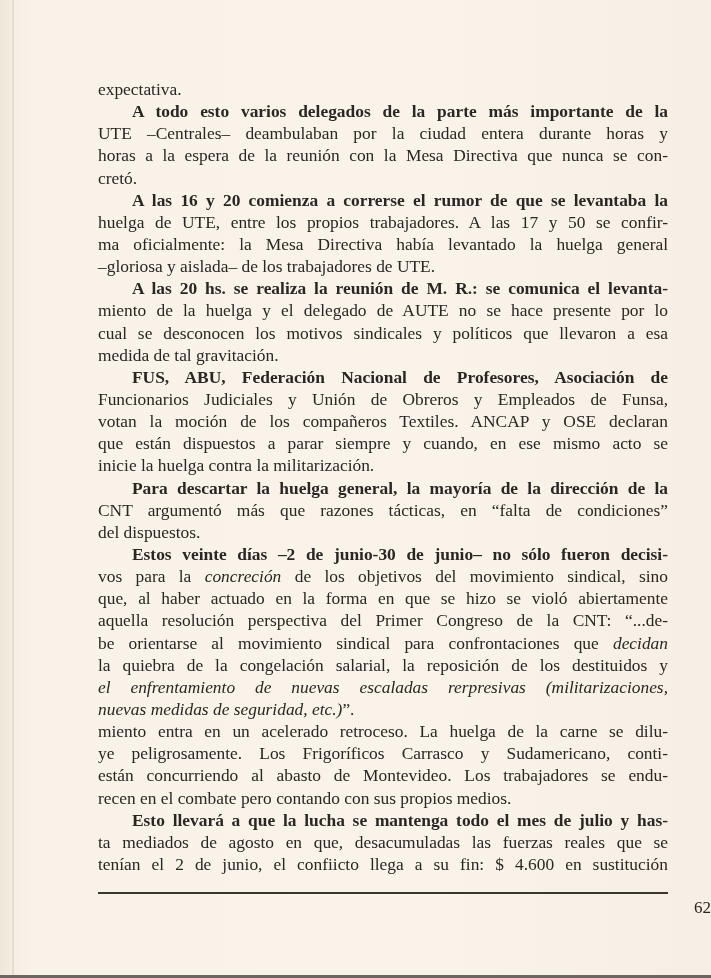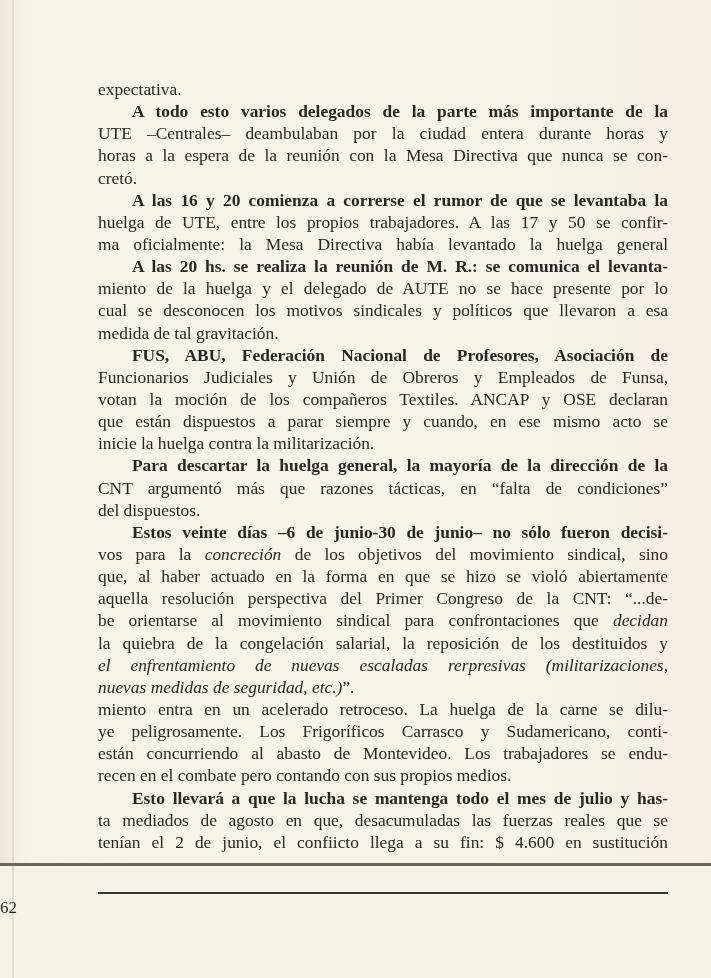--- a/index.html
+++ b/index.html
@@ -11,21 +11,21 @@
       height: 978px;
       overflow: hidden;
       background: #f8f1e8;
       position: relative;
       font-family: "Liberation Serif", "DejaVu Serif", serif;
       color: #2a2622;
     }
     .page {
       position: absolute;
       left: 0; top: 0;
-      width: 711px; height: 866px;
+      width: 711px; height: 978px;
       background: linear-gradient(90deg, #efe6da 0px, #f6eee3 14px, #f9f2e9 30px, #f9f3ea 60%, #f7efe5 100%);
     }
     .spine-line {
       position: absolute;
       left: 12px; top: 0;
       width: 2px; height: 978px;
       background: #e6dccf;
     }
     .bottom-edge {
       position: absolute;
@@ -65,53 +65,54 @@
       top: 892px;
       width: 570px;
       height: 2px;
       background: #3a3632;
     }
     .page-number {
       position: absolute;
       left: 0;
       width: 711px;
       top: 898px;
-      text-align: left;
+      text-align: right;
       font-size: 17px;
       color: #2a2622;
     }
   </style>
 </head>
 <body>
 
 <div class="page">
   <div class="spine-line"></div>
 
   <div class="text-block" id="text-block">
       <div class="line last">expectativa.</div>
       <div class="line indent">A todo esto varios delegados de la parte más importante de la</div>
       <div class="line">UTE –Centrales– deambulaban por la ciudad entera durante horas y</div>
       <div class="line">horas a la espera de la reunión con la Mesa Directiva que nunca se con-</div>
       <div class="line last">cretó.</div>
       <div class="line indent">A las 16 y 20 comienza a correrse el rumor de que se levantaba la</div>
       <div class="line">huelga de UTE, entre los propios trabajadores. A las 17 y 50 se confir-</div>
       <div class="line">ma oficialmente: la Mesa Directiva había levantado la huelga general</div>
+      <div class="line last">–gloriosa y aislada– de los trabajadores de UTE.</div>
       <div class="line indent">A las 20 hs. se realiza la reunión de M. R.: se comunica el levanta-</div>
       <div class="line">miento de la huelga y el delegado de AUTE no se hace presente por lo</div>
       <div class="line">cual se desconocen los motivos sindicales y políticos que llevaron a esa</div>
       <div class="line last">medida de tal gravitación.</div>
       <div class="line indent">FUS, ABU, Federación Nacional de Profesores, Asociación de</div>
       <div class="line">Funcionarios Judiciales y Unión de Obreros y Empleados de Funsa,</div>
       <div class="line">votan la moción de los compañeros Textiles. ANCAP y OSE declaran</div>
       <div class="line">que están dispuestos a parar siempre y cuando, en ese mismo acto se</div>
       <div class="line last">inicie la huelga contra la militarización.</div>
       <div class="line indent">Para descartar la huelga general, la mayoría de la dirección de la</div>
       <div class="line">CNT argumentó más que razones tácticas, en “falta de condiciones”</div>
       <div class="line last">del dispuestos.</div>
-      <div class="line indent">Estos veinte días –6 de junio-30 de junio– no sólo fueron decisi-</div>
+      <div class="line indent">Estos veinte días –2 de junio-30 de junio– no sólo fueron decisi-</div>
       <div class="line"><span>vos para la </span><span class="it">concreción</span><span> de los objetivos del movimiento sindical, sino</span></div>
       <div class="line">que, al haber actuado en la forma en que se hizo se violó abiertamente</div>
       <div class="line">aquella resolución perspectiva del Primer Congreso de la CNT: “...de-</div>
       <div class="line"><span>be orientarse al movimiento sindical para confrontaciones que </span><span class="it">decidan</span><span></span></div>
       <div class="line">la quiebra de la congelación salarial, la reposición de los destituidos y</div>
       <div class="line"><span></span><span class="it">el enfrentamiento de nuevas escaladas rerpresivas (militarizaciones,</span><span></span></div>
       <div class="line last"><span></span><span class="it">nuevas medidas de seguridad, etc.)</span><span>”.</span></div>
       <div class="line">miento entra en un acelerado retroceso. La huelga de la carne se dilu-</div>
       <div class="line">ye peligrosamente. Los Frigoríficos Carrasco y Sudamericano, conti-</div>
       <div class="line">están concurriendo al abasto de Montevideo. Los trabajadores se endu-</div>

